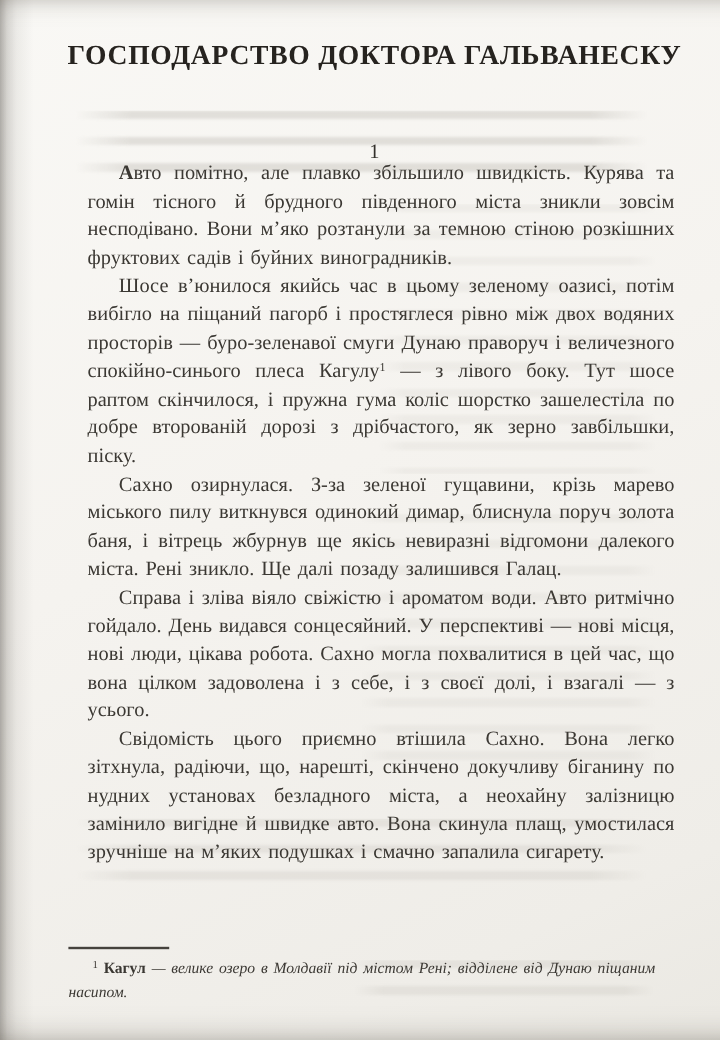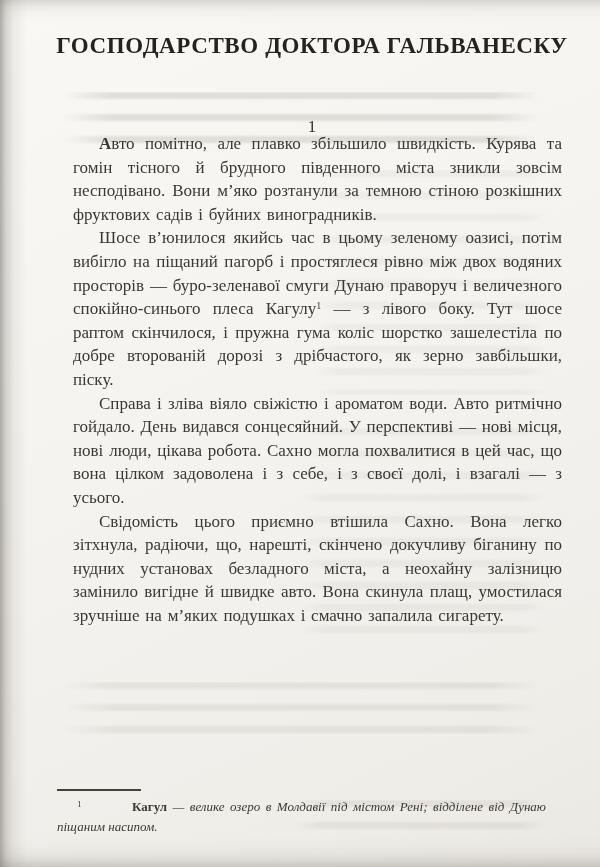--- a/index.html
+++ b/index.html
@@ -123,21 +123,20 @@
   }
   .footnote sup {
     font-style: normal;
     font-size: 9px;
     line-height: 0;
     vertical-align: 4px;
   }
   .footnote .fn-term {
     font-style: normal;
     font-weight: bold;
-    margin-left: 45px;
   }
 </style>
 </head>
 <body>
 
 <div class="page">
 
   <div class="edge-left"></div>
 
   <div class="ghost ghost-top"></div>
@@ -146,20 +145,21 @@
   <div class="ghost ghost-low"></div>
   <div class="ghost ghost-foot"></div>
 
   <h1 class="title">ГОСПОДАРСТВО ДОКТОРА ГАЛЬВАНЕСКУ</h1>
 
   <div class="chapter-num">1</div>
 
   <div class="body-text" id="paragraphs">
       <p><b>А</b><span>вто помітно, але плавко збільшило швидкість. Курява та гомін тісного й брудного південного міста зникли зовсім несподівано. Вони м’яко розтанули за темною стіною розкішних фруктових садів і буйних виноградників.</span></p>
       <p><span>Шосе в’юнилося якийсь час в цьому зеленому оазисі, потім вибігло на піщаний пагорб і простяглеся рівно між двох водяних просторів — буро-зеленавої смуги Дунаю праворуч і величезного спокійно-синього плеса Кагулу</span><sup>1</sup><span> — з лівого боку. Тут шосе раптом скінчилося, і пружна гума коліс шорстко зашелестіла по добре второваній дорозі з дрібчастого, як зерно завбільшки, піску.</span></p>
+      <p><span>Сахно озирнулася. З-за зеленої гущавини, крізь марево міського пилу виткнувся одинокий димар, блиснула поруч золота баня, і вітрець жбурнув ще якісь невиразні відгомони далекого міста. Рені зникло. Ще далі позаду залишився Галац.</span></p>
       <p><span>Справа і зліва віяло свіжістю і ароматом води. Авто ритмічно гойдало. День видався сонцесяйний. У перспективі — нові місця, нові люди, цікава робота. Сахно могла похвалитися в цей час, що вона цілком задоволена і з себе, і з своєї долі, і взагалі — з усього.</span></p>
       <p><span>Свідомість цього приємно втішила Сахно. Вона легко зітхнула, радіючи, що, нарешті, скінчено докучливу біганину по нудних установах безладного міста, а неохайну залізницю замінило вигідне й швидке авто. Вона скинула плащ, умостилася зручніше на м’яких подушках і смачно запалила сигарету.</span></p>
     </div>
 
   <div class="fn-rule"></div>
 
   <div class="footnote">
     <p><sup>1</sup> <span class="fn-term">Кагул</span> <span>— велике озеро в Молдавії під містом Рені; відділене від Дунаю піщаним насипом.</span></p>
   </div>
 

